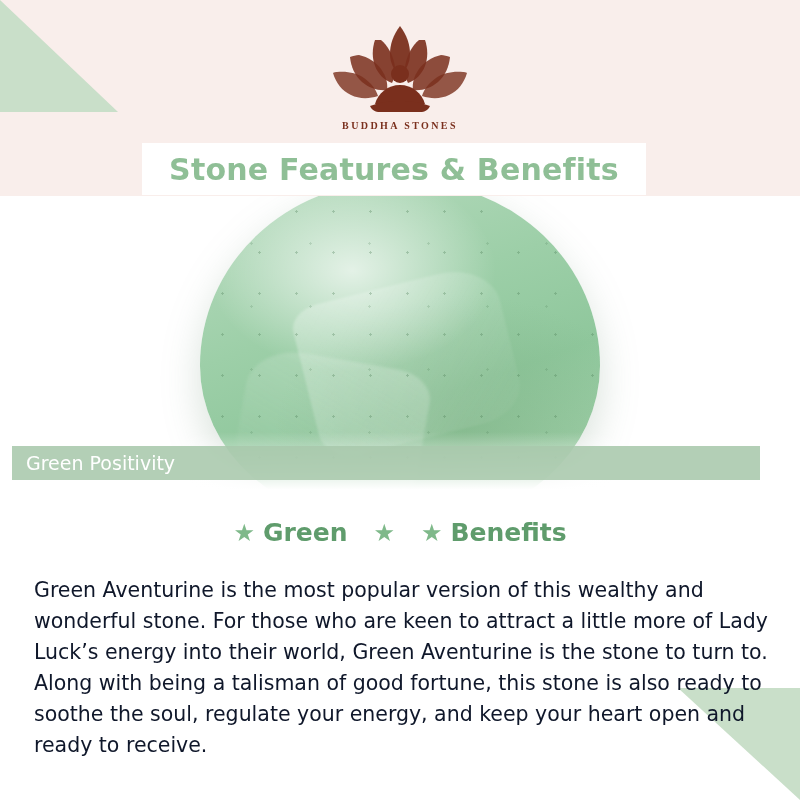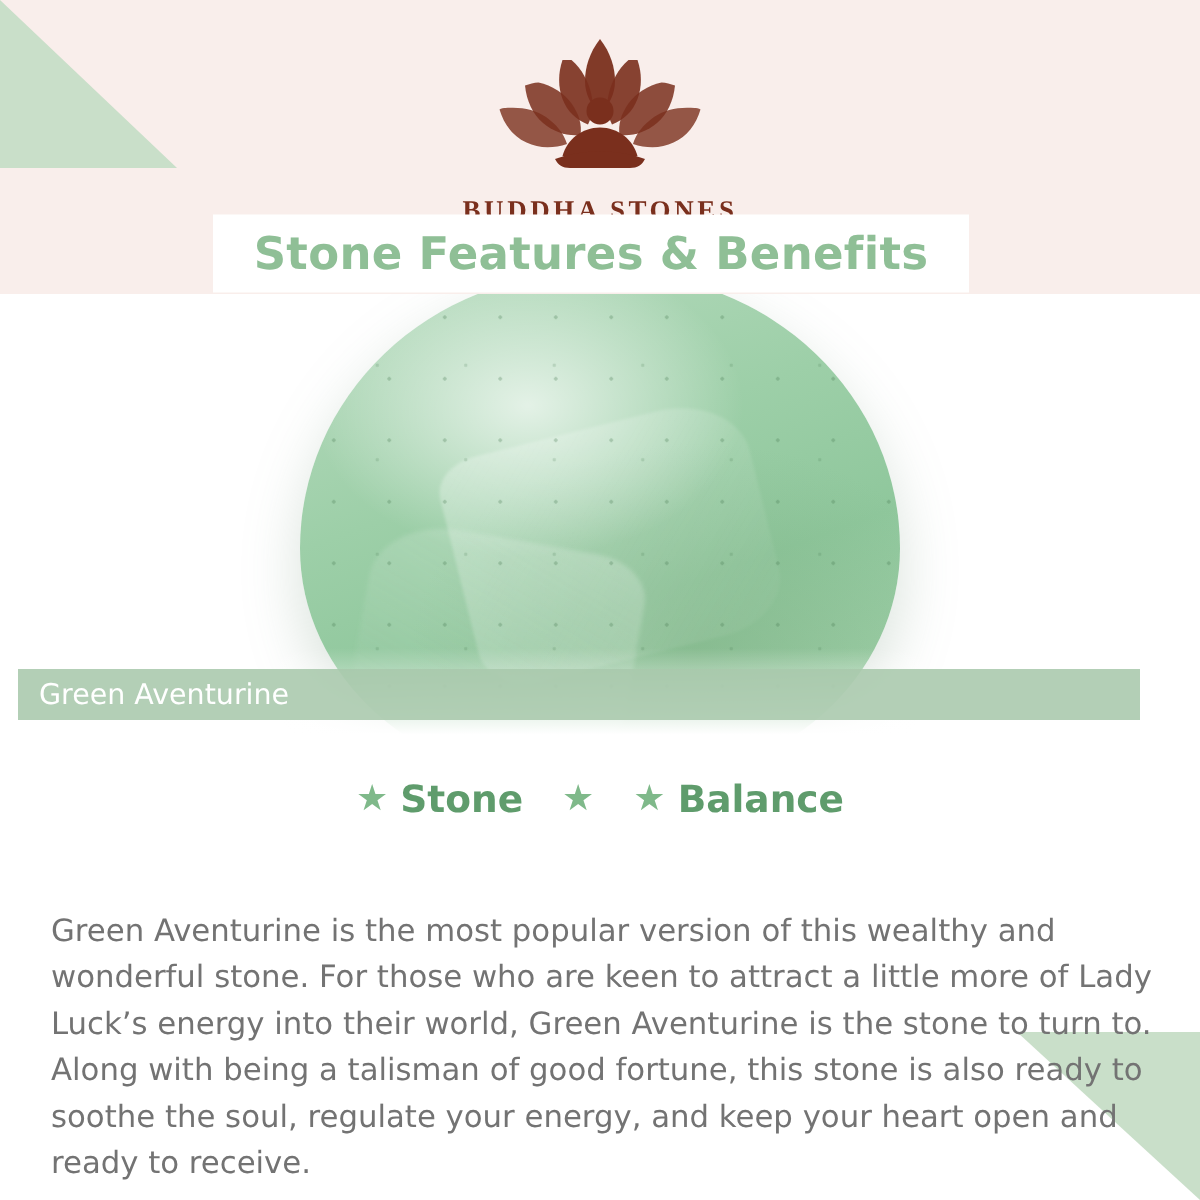--- a/index.html
+++ b/index.html
@@ -71,22 +71,22 @@
     width: 800px;
     text-align: center;
   }
   .logo-mark {
     width: 170px;
     height: 96px;
     margin: 0 auto;
     display: block;
   }
   .logo-text {
-    margin-top: 12px;
-    font-size: 18px;
+    margin-top: 2px;
+    font-size: 10px;
     letter-spacing: 2.4px;
     color: #7a2f1d;
     font-weight: 700;
     font-family: "Liberation Serif", serif;
   }
 
   
   .title-plate {
     position: absolute;
     top: 143px;
@@ -216,26 +216,26 @@
   .benefit .label {
     color: #5f9c6c;
     font-size: 25px;
     font-weight: 700;
     font-family: "DejaVu Sans", sans-serif;
   }
 
   
   .body-copy {
     position: absolute;
-    top: 584px;
+    top: 554px;
     left: 34px;
     width: 742px;
     font-size: 20.5px;
     line-height: 31px;
-    color: #737373;
+    color: #0f172a;
     font-family: "DejaVu Sans", sans-serif;
     text-align: left;
   }
 </style>
 </head>
 <body>
 
 <div class="page">
 
   <div class="top-band"></div>
@@ -274,32 +274,32 @@
     <div class="stone">
       <div class="stone-body"></div>
       <div class="stone-facet-a"></div>
       <div class="stone-facet-b"></div>
       <div class="stone-speck"></div>
     </div>
     <div class="photo-fade"></div>
   </div>
 
   <div class="caption-bar">
-    <span class="caption-text">Green Aventurine</span>
+    <span class="caption-text">Green Positivity</span>
   </div>
 
   <div class="benefits">
     <div class="benefit">
       <span class="star">★</span>
-      <span class="label">Stone</span>
+      <span class="label">Green</span>
     </div>
     <div class="benefit">
       <span class="star">★</span>
     </div>
     <div class="benefit">
       <span class="star">★</span>
-      <span class="label">Balance</span>
+      <span class="label">Benefits</span>
     </div>
   </div>
 
   <p class="body-copy">Green Aventurine is the most popular version of this wealthy and wonderful stone. For those who are keen to attract a little more of Lady Luck’s energy into their world, Green Aventurine is the stone to turn to. Along with being a talisman of good fortune, this stone is also ready to soothe the soul, regulate your energy, and keep your heart open and ready to receive.</p>
 
 </div>
 
 </body></html>

